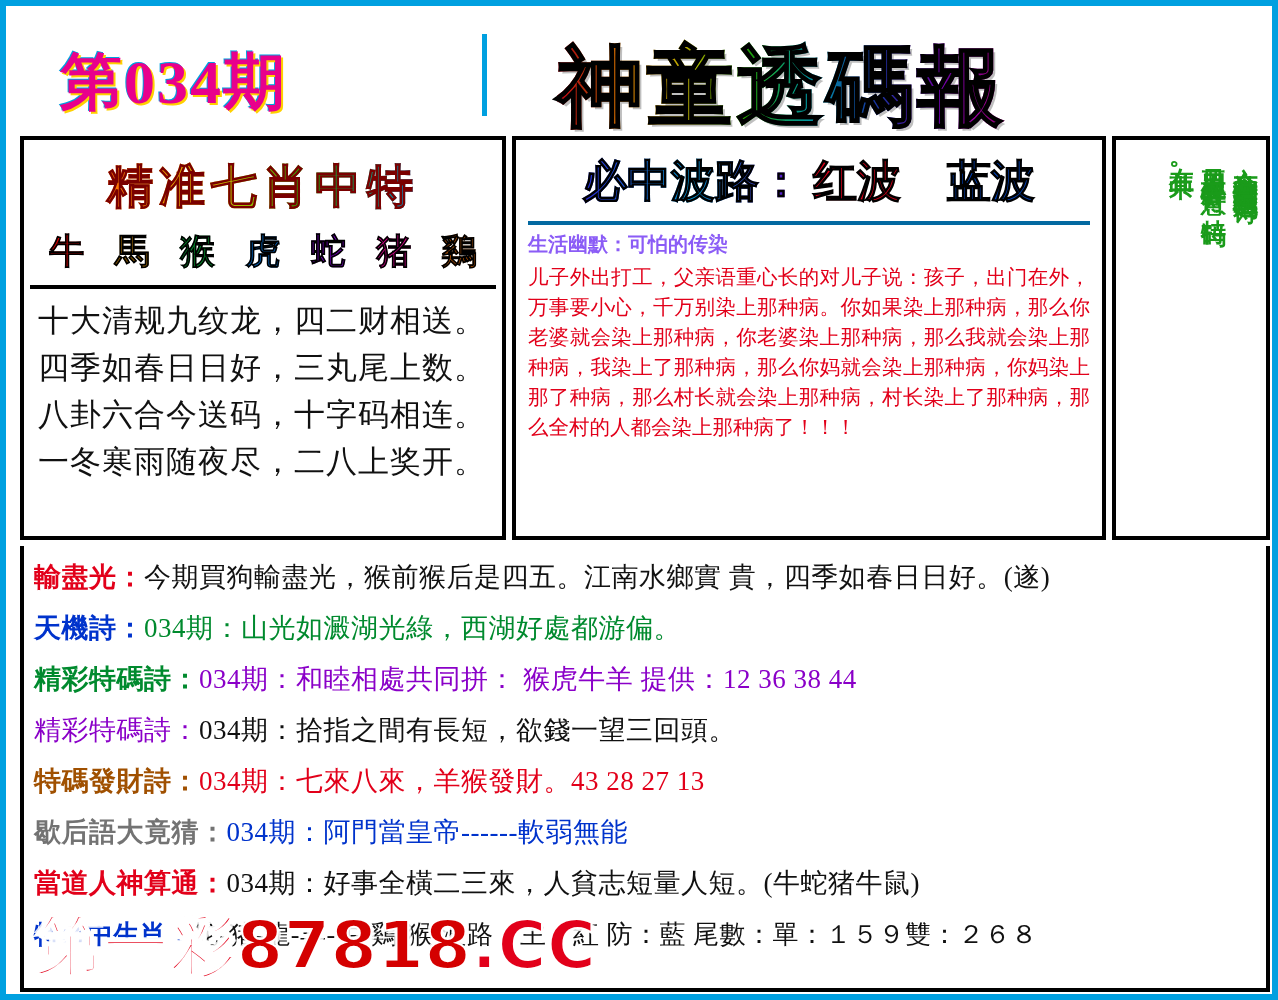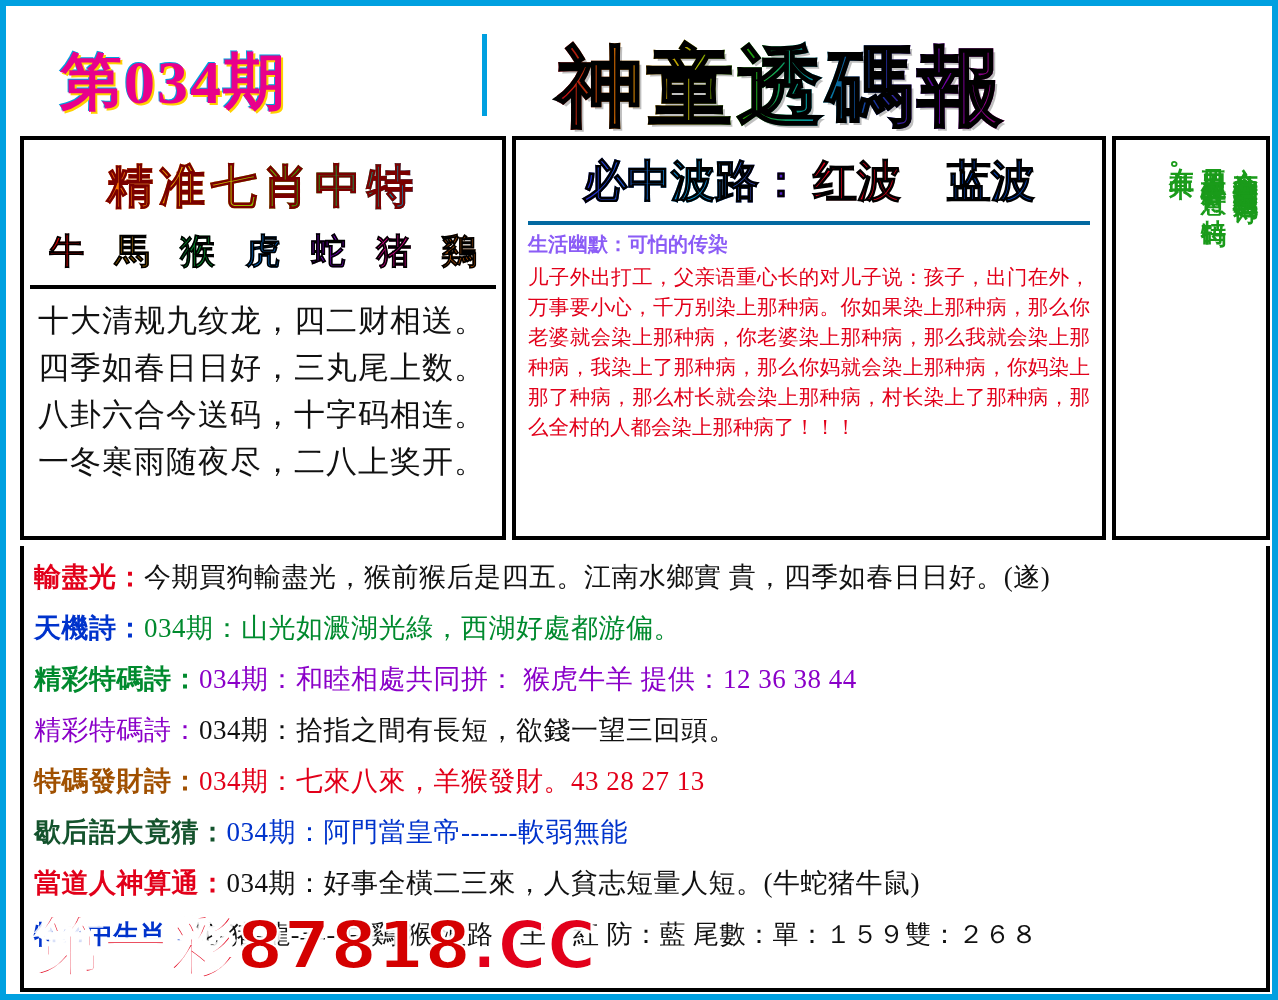--- a/index.html
+++ b/index.html
@@ -204,21 +204,21 @@
     line-height: 51px;
     font-family: "Liberation Serif", serif;
     white-space: nowrap;
     letter-spacing: 0.5px;
   }
   .lbl-red { color: #e2001a; font-weight: bold; }
   .lbl-blue { color: #0033cc; font-weight: bold; }
   .lbl-green { color: #008a2e; font-weight: bold; }
   .lbl-purple { color: #8a00c8; font-weight: normal; }
   .lbl-brown { color: #a05000; font-weight: bold; }
-  .lbl-teal { color: #14532d; font-weight: bold; }
+  .lbl-teal { color: #737373; font-weight: bold; }
   .txt-dark { color: #111; }
   .txt-blue { color: #0033cc; }
   .txt-red { color: #e2001a; }
   .txt-green { color: #008a2e; }
   .txt-purple { color: #8a00c8; }
   
   .brow.last { font-size: 26px; }
   
   .watermark {
     position: absolute;

